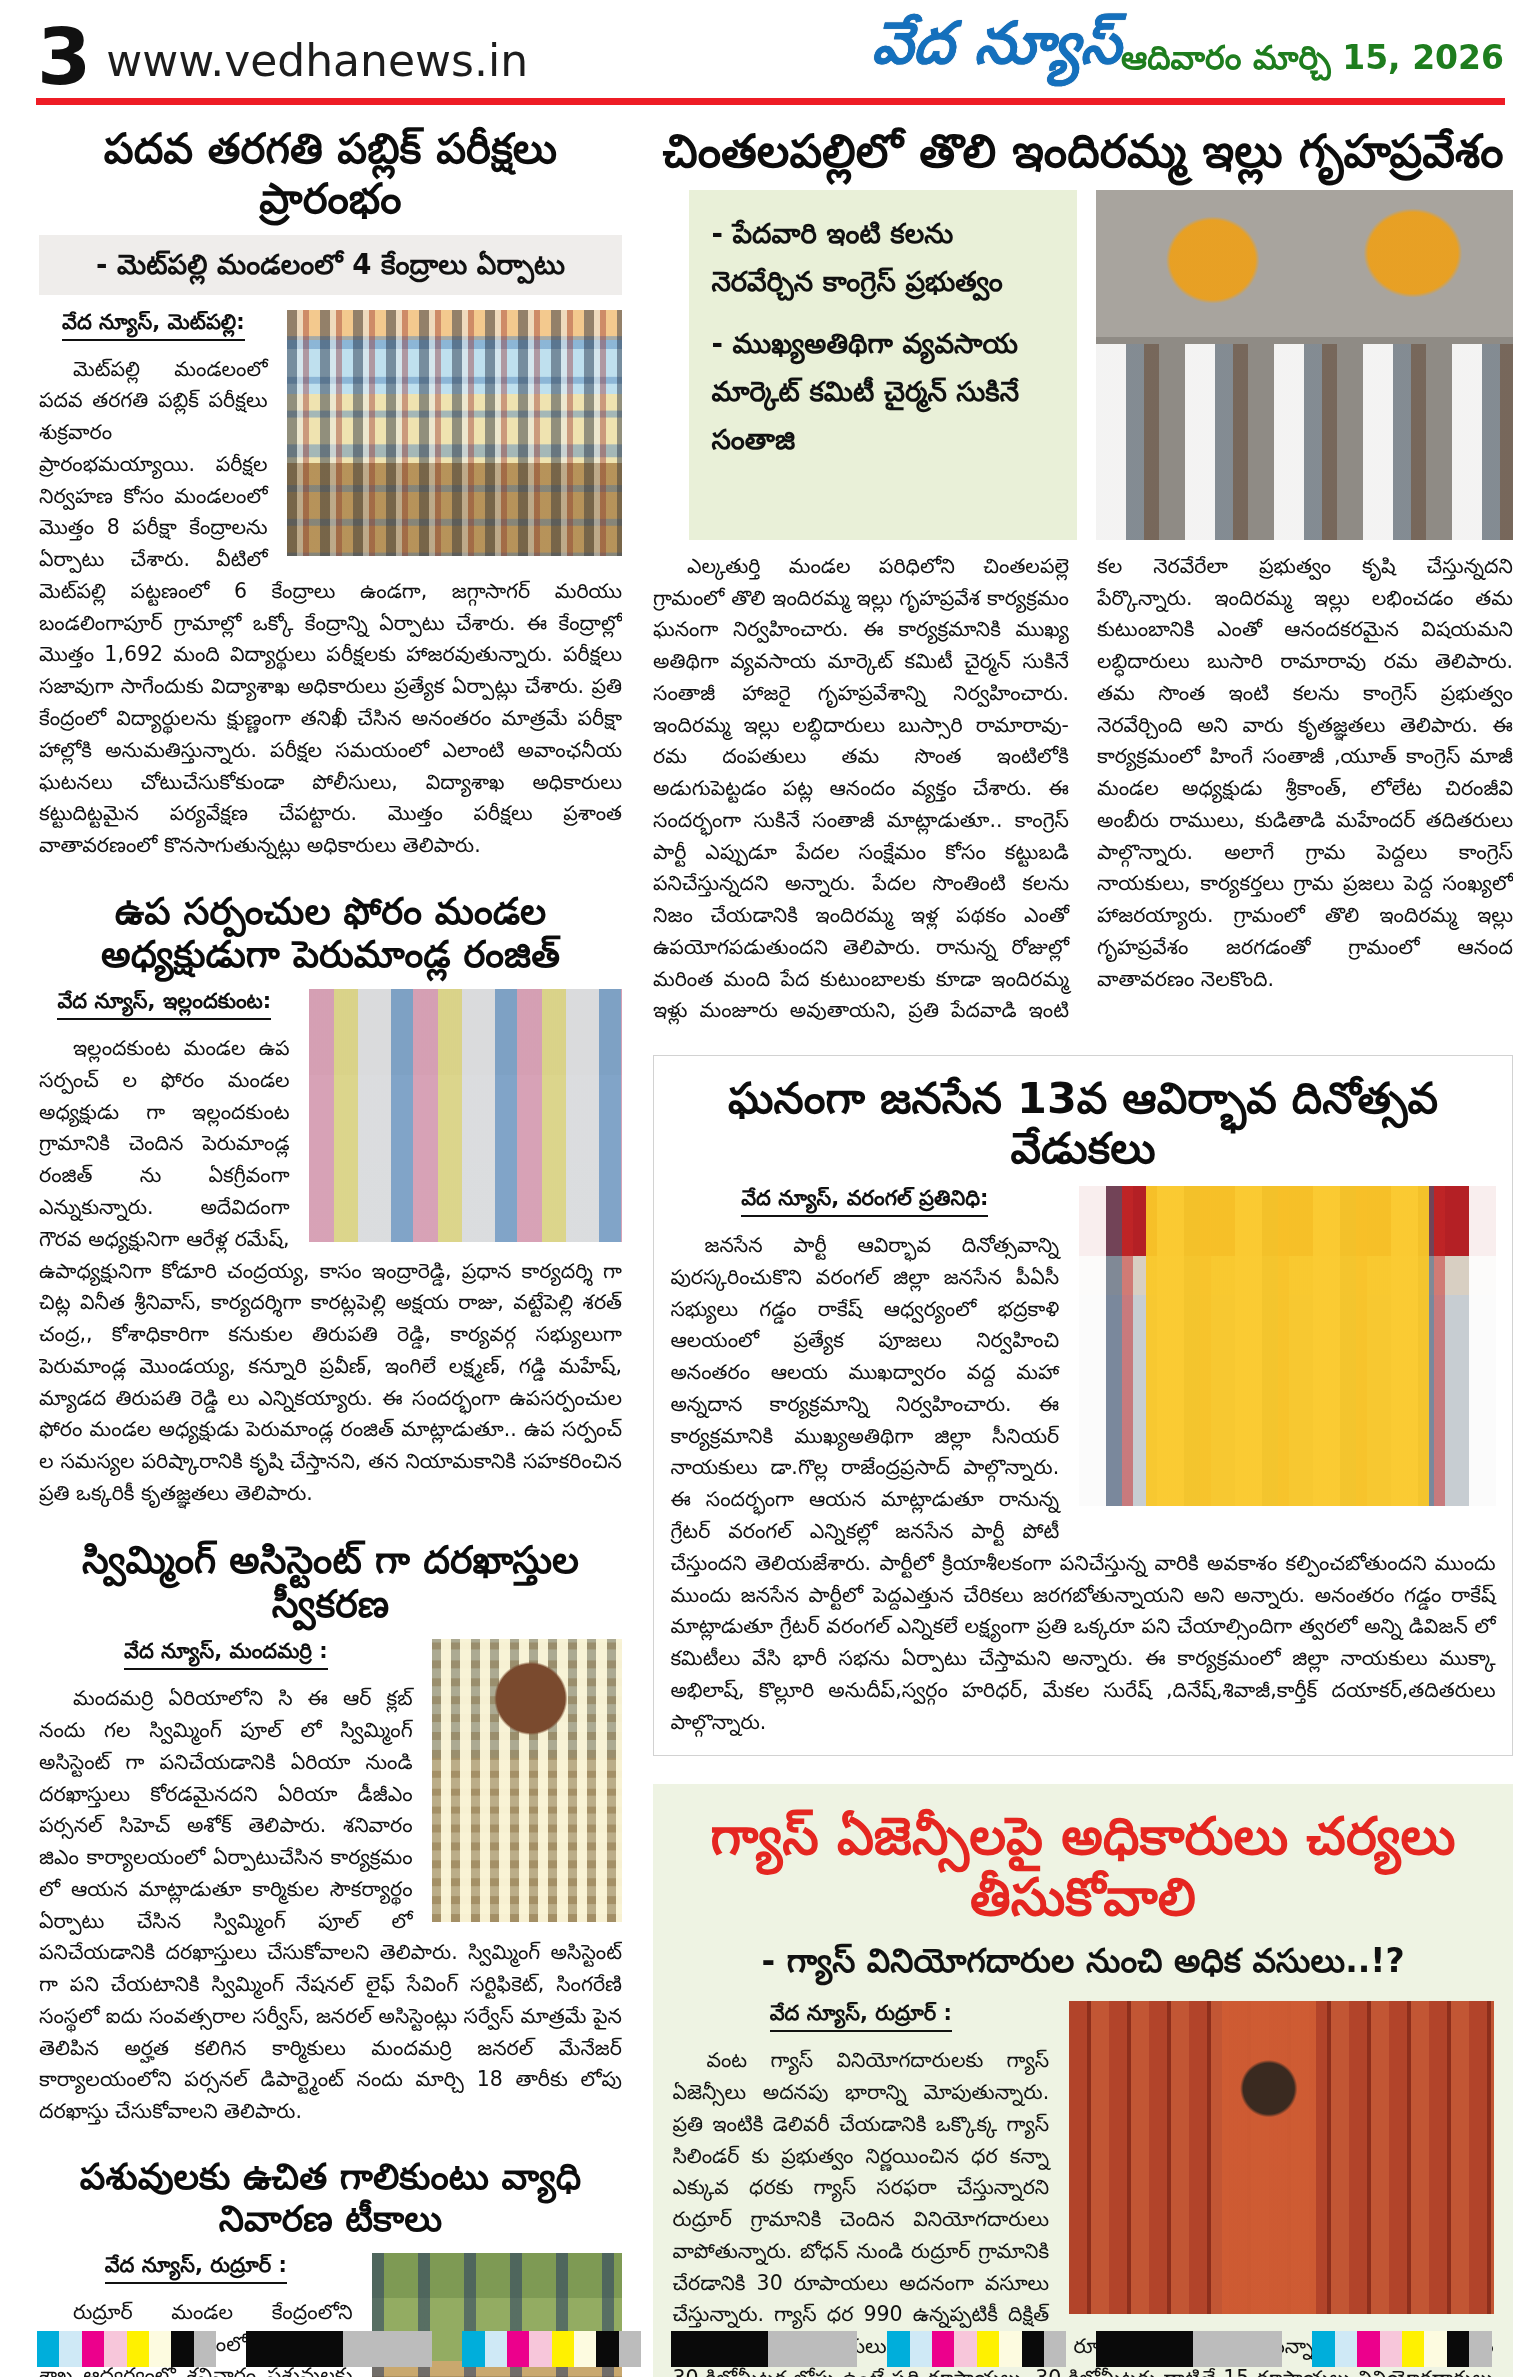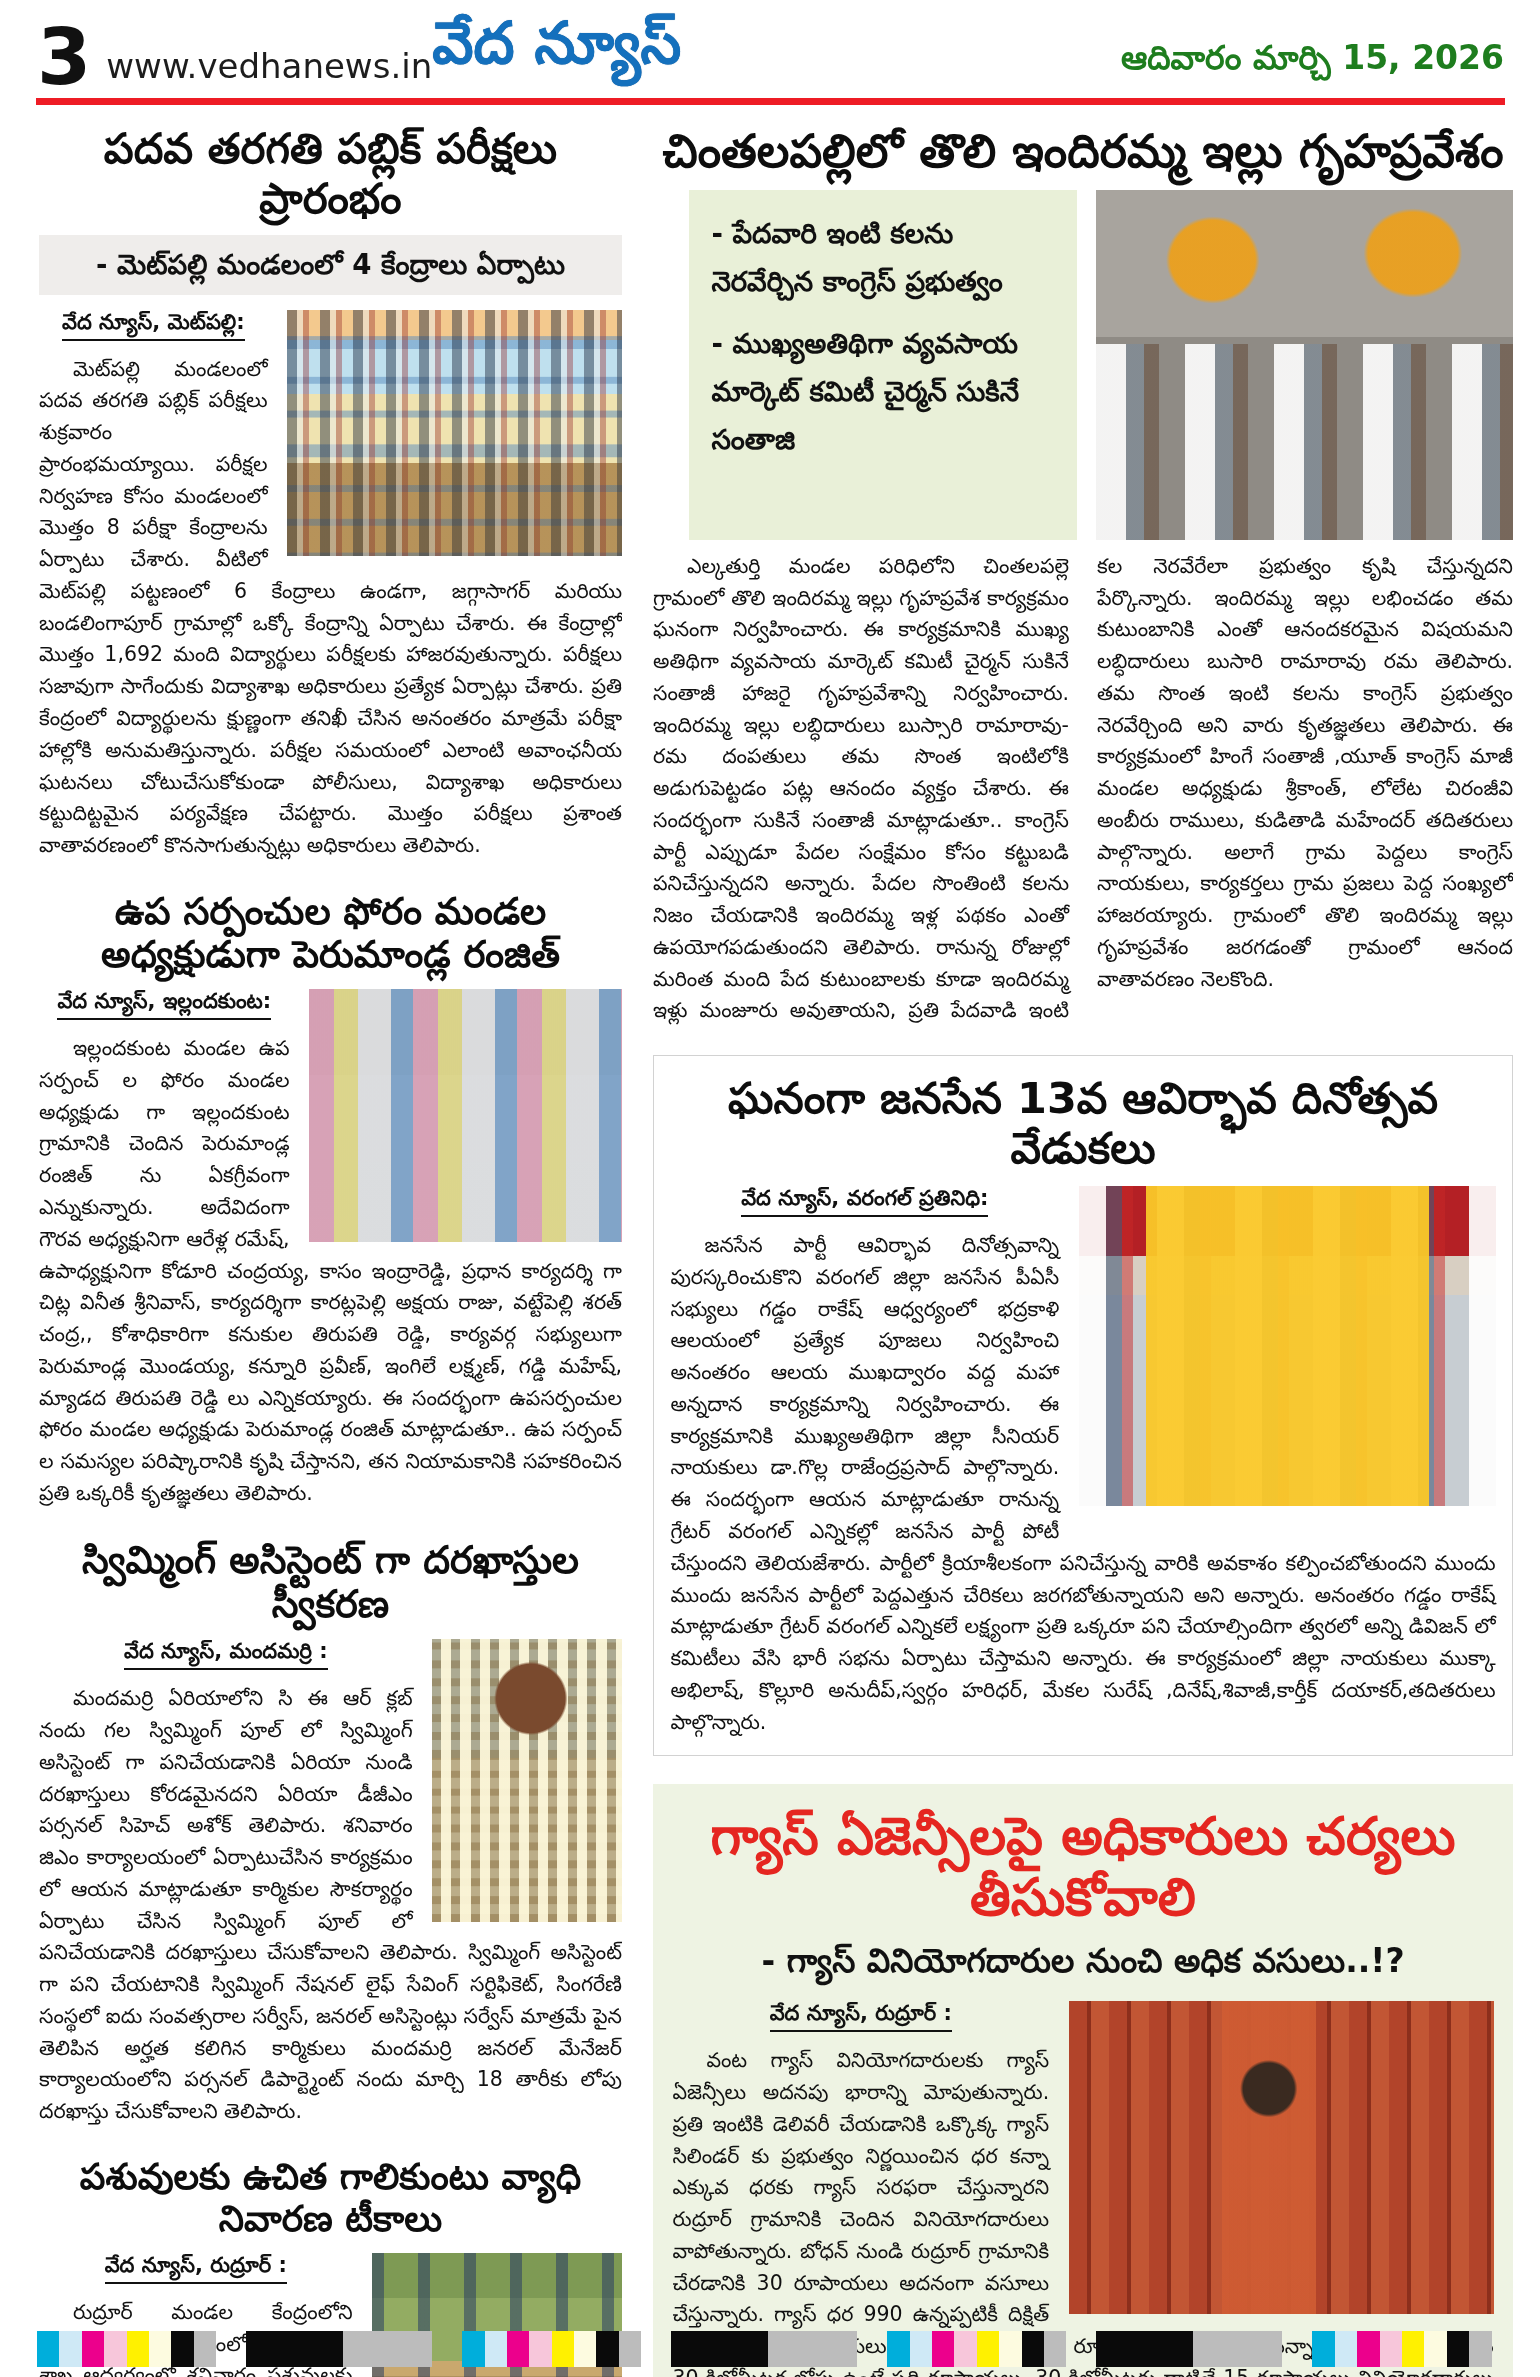--- a/index.html
+++ b/index.html
@@ -2,22 +2,22 @@
 <html style="font-size:12px"><head>
 <meta charset="utf-8">
 <style>
   html,body{margin:0;padding:0;background:#ffffff;}
   body{font-family:"DejaVu Sans","Liberation Sans",sans-serif;color:#111;}
   .page{width:1541px;height:2377px;position:relative;overflow:hidden;background:#fff;box-sizing:border-box;}
 
   
   .hdr{display:flex;align-items:flex-end;padding:10.4px 37px 4.5px 37px;height:95px;box-sizing:border-box;}
   .pageno{font-size:78px;font-weight:700;line-height:.85;}
-  .site{font-size:34px;color:#1d1d1d;margin-left:15px;padding-bottom:4.5px;white-space:nowrap;}
-  .logo{font-size:58px;font-weight:800;color:#1470bd;flex:1;text-align:left;padding-bottom:0;text-shadow:0 0 0.7px #0a4c86;}
+  .site{font-size:44px;color:#1d1d1d;margin-left:15px;padding-bottom:4.5px;white-space:nowrap;}
+  .logo{font-size:58px;font-weight:800;color:#1470bd;flex:1;text-align:right;padding-bottom:0;text-shadow:0 0 0.7px #0a4c86;font-style:italic;}
   .date{font-size:33px;font-weight:700;color:#1e7d1e;padding-bottom:6px;white-space:nowrap;}
   .rule{height:6.7px;background:#ee1c25;margin:3px 36px 0 36px;}
 
   
   .cols{display:flex;gap:31px;padding:19.4px 28px 0 39px;box-sizing:border-box;}
   .col-l{width:583px;flex:none;}
   .col-r{flex:1;min-width:0;}
   .art{overflow:hidden;margin-bottom:28px;box-sizing:border-box;}
   .hl{font-weight:800;color:#0d0d0d;line-height:1.18;margin:0 0 12px 0;}
   .hl.c{text-align:center;}

